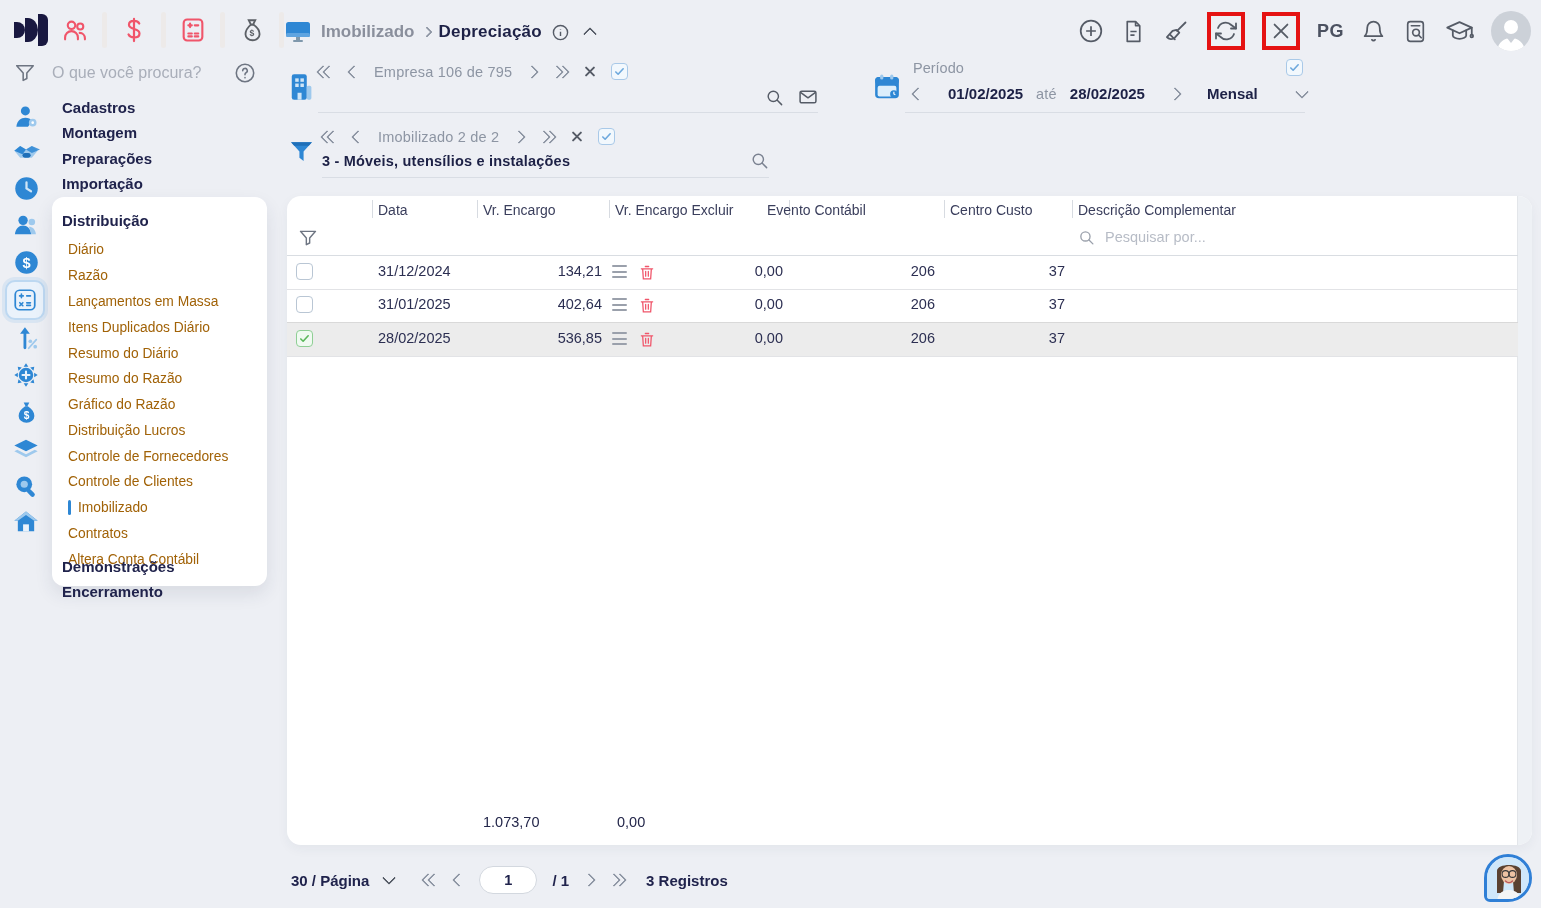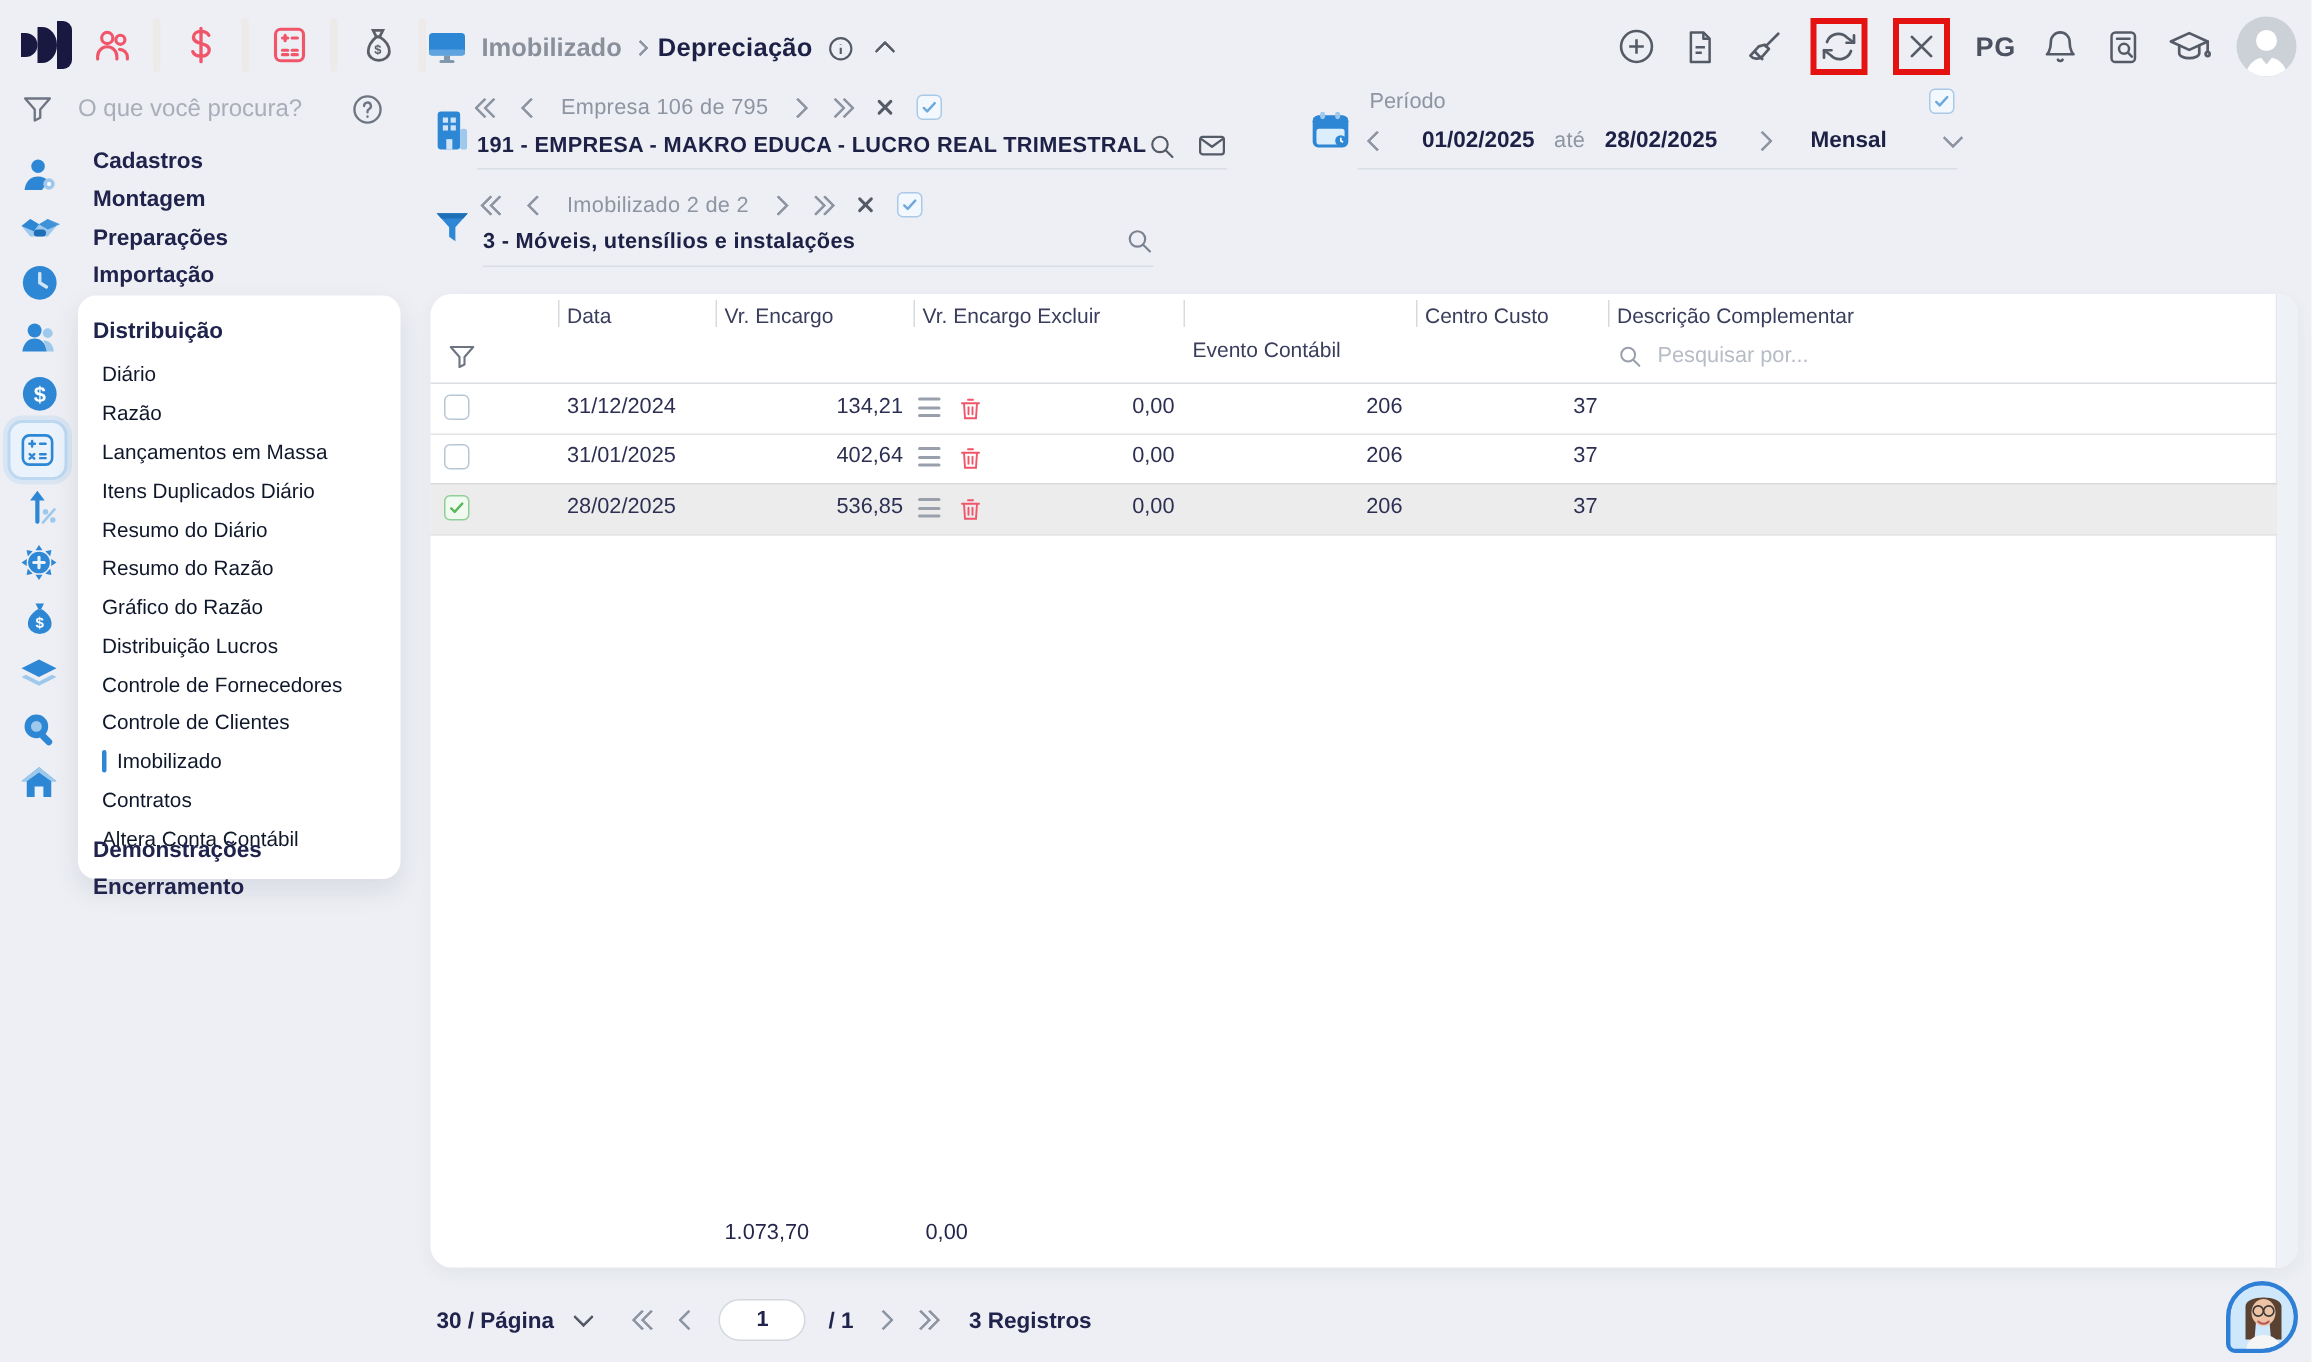--- a/index.html
+++ b/index.html
@@ -35,21 +35,21 @@
   .redbox{border:4px solid #e51212;width:38px;height:38px;display:flex;align-items:center;justify-content:center;box-sizing:border-box;}
   .pg{font-size:18px;color:#4b5160;font-weight:600;letter-spacing:.5px;}
   
   .side-search input{border:none;outline:none;background:transparent;font-size:16px;color:#3a3f52;width:180px;
       font-family:"Liberation Sans","DejaVu Sans",sans-serif;}
   .side-search input::placeholder{color:#a9aeb9;}
   .menu-item{font-size:15px;font-weight:700;color:#20234c;cursor:pointer;text-align:right;}
   .submenu-card{width:215px;background:#fff;border-radius:12px;box-shadow:0 8px 18px rgba(40,50,80,.10);}
   .submenu-title{font-size:15px;font-weight:700;color:#20234c;padding:15px 0 8px 10px;}
   .submenu-list{display:flex;flex-direction:column;}
-  .sub-item{font-size:13.8px;color:#0f172a;padding:5.4px 0 5.4px 16px;cursor:pointer;}
+  .sub-item{font-size:13.8px;color:#a16207;padding:5.4px 0 5.4px 16px;cursor:pointer;}
   .sub-item.active{display:flex;align-items:center;gap:7px;font-weight:500;}
   .active-bar{width:3px;height:15px;background:#2e87d4;border-radius:2px;display:inline-block;}
   .rail-btn{width:30px;height:30px;}
   .rail-active{width:40px;height:40px;background:#eaf2fb;border:2px solid #bdd8f1;border-radius:10px;
       box-shadow:0 0 0 3px rgba(160,200,235,.25);display:flex;align-items:center;justify-content:center;box-sizing:border-box;}
   
   .nav-row{display:flex;align-items:center;gap:15px;font-size:14.5px;color:#8d95a3;}
   .nav-label{color:#8d95a3;letter-spacing:.2px;}
   .entity-name{font-size:14.5px;font-weight:700;color:#1d2146;letter-spacing:.2px;}
   .underline{height:1px;background:#d9dde4;}
@@ -383,21 +383,20 @@
         <span class="chev r"></span>
       </span>
     <span class="xicon"></span>
     <span class="cb blue">
       <svg width="11" height="11" viewBox="0 0 24 24" fill="none" stroke-width="3.5" stroke-linecap="round" stroke-linejoin="round">
           <polyline points="4 13 9 18 20 6"></polyline>
         </svg>
     </span>
   </div>
   <div class="abs flex" style="left:318px;top:87px;width:500px;">
-    <span class="entity-name">191 - EMPRESA - MAKRO EDUCA - LUCRO REAL TRIMESTRAL</span>
     <span style="flex:1"></span>
     <span class="i" style="margin-right:14px;">
       <svg width="19" height="19" viewBox="0 0 24 24" fill="none" stroke="#555b66" stroke-width="1.8" stroke-linecap="round">
           <circle cx="10.5" cy="10.5" r="6.5"></circle>
           <path d="M15.5 15.5 21 21"></path>
         </svg>
     </span>
     <span class="i">
       <svg width="20" height="20" viewBox="0 0 24 24" fill="none" stroke="#555b66" stroke-width="1.8" stroke-linejoin="round">
           <rect x="2.5" y="5" width="19" height="14" rx="2"></rect>
@@ -475,21 +474,21 @@
   <div class="abs panel" style="left:287px;top:196px;">
     <div class="gutter"></div>
 
     <span class="colsep" style="left:85px;"></span>
     <span class="th" style="left:91px;">Data</span>
     <span class="colsep" style="left:190px;"></span>
     <span class="th" style="left:196px;">Vr. Encargo</span>
     <span class="colsep" style="left:322px;"></span>
     <span class="th" style="left:328px;">Vr. Encargo Excluir</span>
     <span class="colsep" style="left:502px;"></span>
-    <span class="th" style="left:508px;margin-top:23px;">Evento Contábil</span>
+    <span class="th" style="left:480px;">Evento Contábil</span>
     <span class="colsep" style="left:657px;"></span>
     <span class="th" style="left:663px;">Centro Custo</span>
     <span class="colsep" style="left:785px;"></span>
     <span class="th" style="left:791px;">Descrição Complementar</span>
 
     <span class="abs i" style="left:11px;top:32px;">
       <svg width="20" height="20" viewBox="0 0 24 24" fill="none" stroke="#6e7582" stroke-width="1.7" stroke-linejoin="round">
           <path d="M3 4h18l-7 8v6l-4 2v-8z"></path>
         </svg>
     </span>

